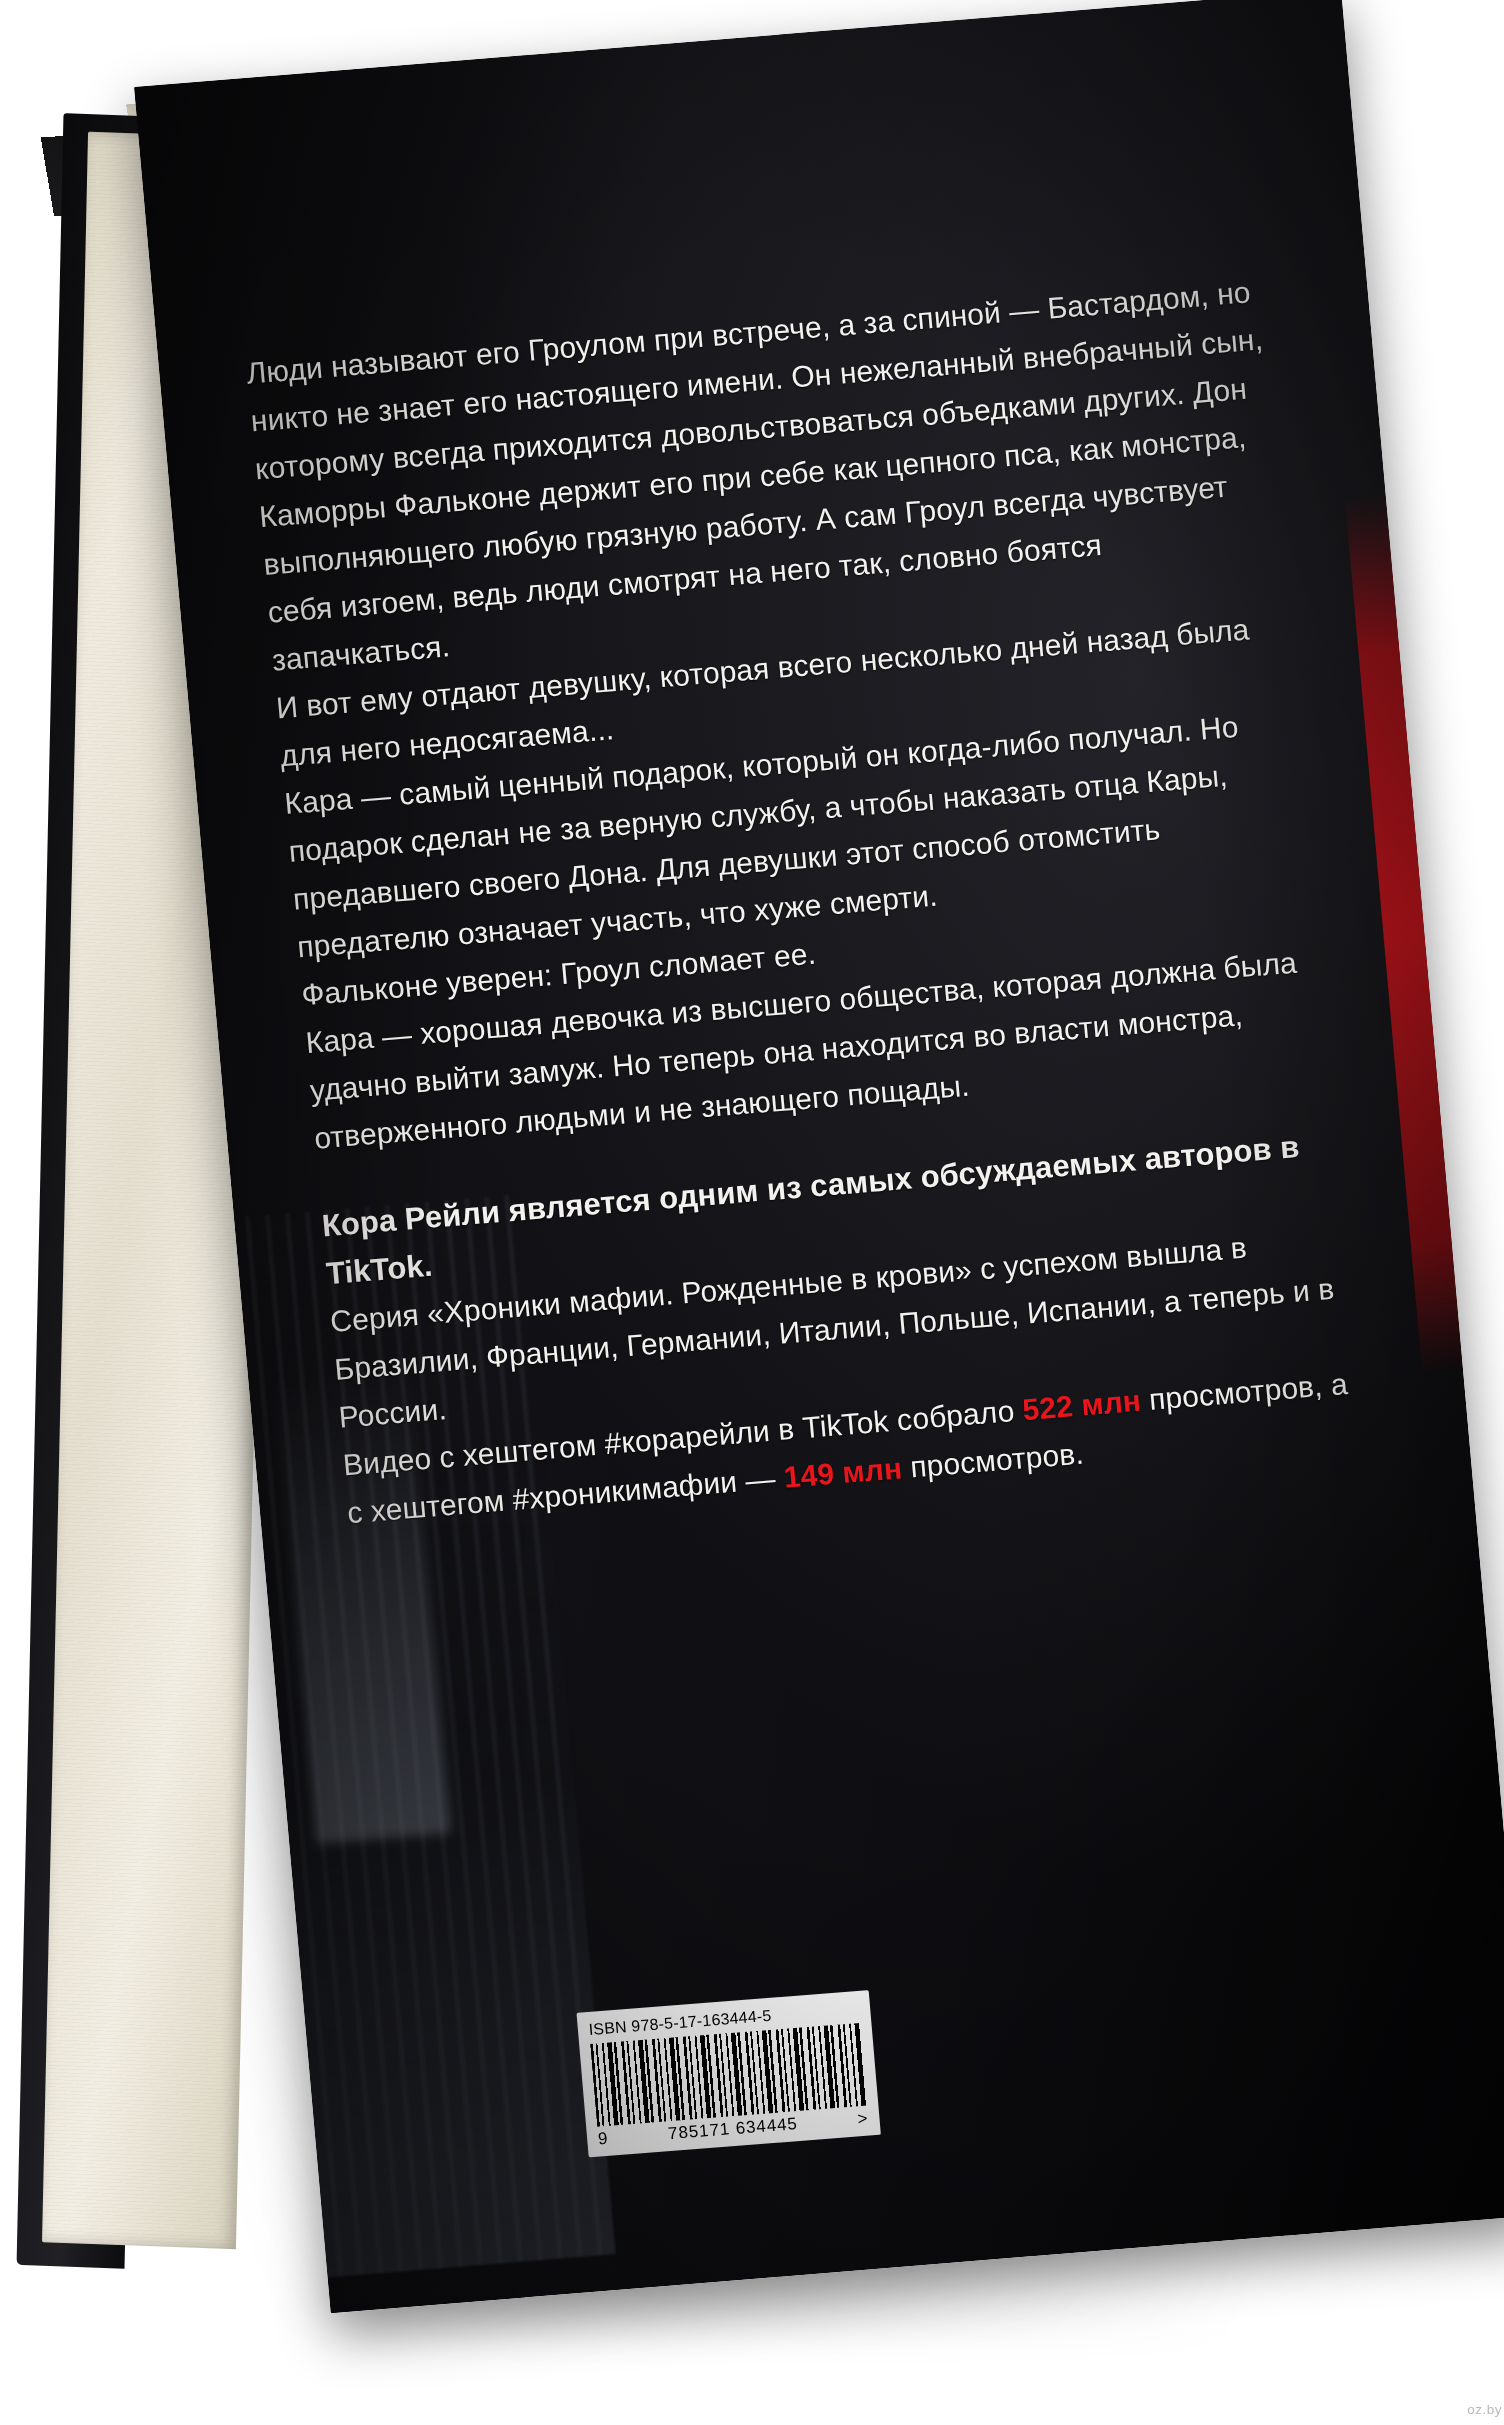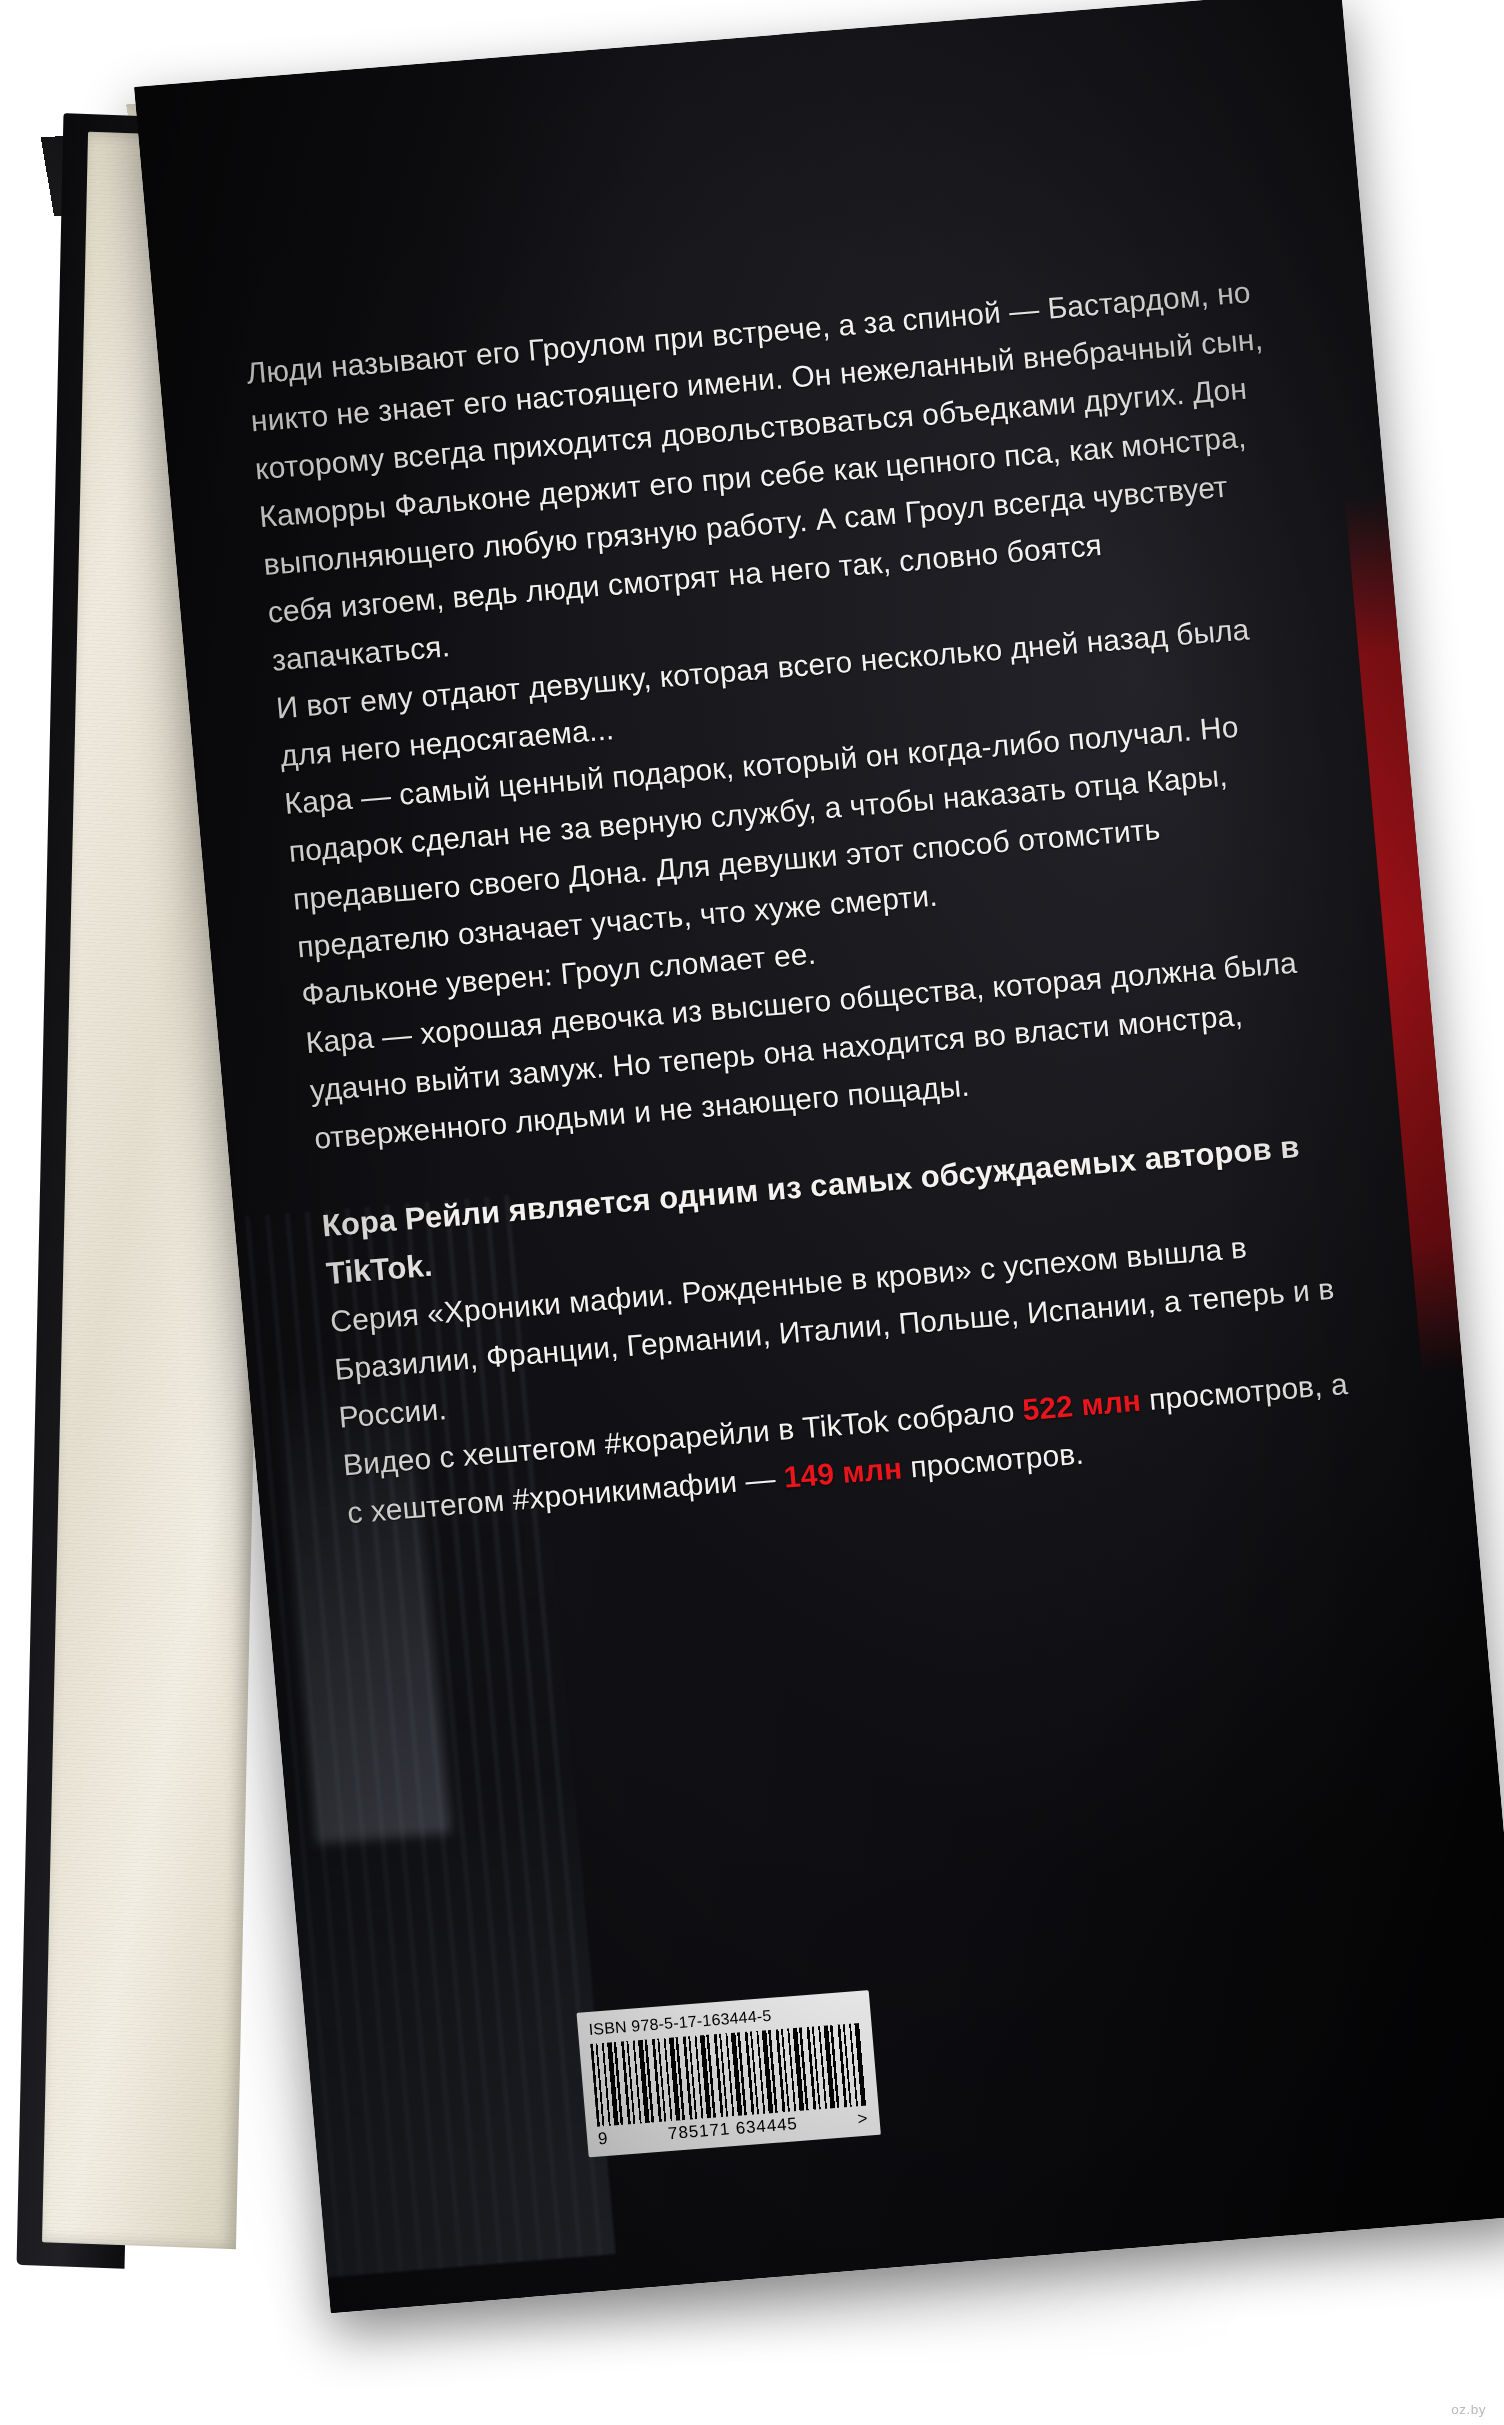--- a/index.html
+++ b/index.html
@@ -225,21 +225,21 @@
     font-family: "Liberation Sans", sans-serif;
     font-size: 17px;
     color: #000;
     letter-spacing: 0.9px;
     margin-top: 2.7px;
   }
 
   
   .watermark {
     position: absolute;
-    right: 19px;
+    right: 3px;
     bottom: 9px;
     font-family: "Liberation Sans", sans-serif;
     font-size: 13.5px;
     color: #b9b9b9;
     letter-spacing: 0.5px;
   }
 </style>
 </head>
 <body>
 

